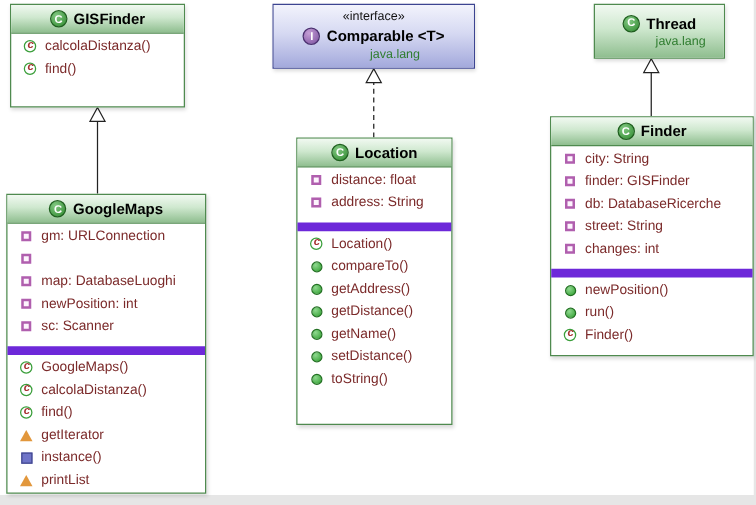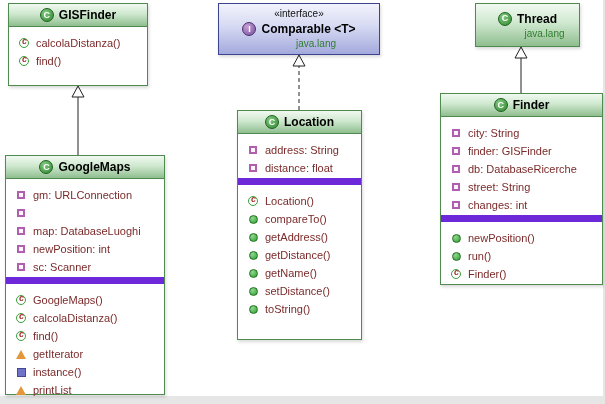--- a/index.html
+++ b/index.html
@@ -47,21 +47,21 @@
     display:flex; align-items:center; justify-content:center;
     font-size:9px; font-weight:bold; color:#fff; line-height:1;
   }
   .ci-class { background:radial-gradient(circle at 35% 30%, #82c882, #2f8a2f); border:1px solid #1f5f1f; }
   .ci-iface { background:radial-gradient(circle at 35% 30%, #c59fd6, #7a4f9e); border:1px solid #4a2f6e; }
 
   .comp { padding:4px 0; }
   .comp.sep { border-top:7px solid #6d28d9; }
 
   .row {
-    display:flex; align-items:flex-end; gap:6px;
+    display:flex; align-items:flex-start; gap:6px;
     height:18px; padding:0 9px;
     color:#7b2a2a; white-space:nowrap;
   }
   .ic { width:12px; height:12px; flex:none; display:flex; align-items:center; justify-content:center; }
 
   .i-field { width:8px; height:8px; border:2px solid #b05fae; background:#fdf4fd; }
   .i-method { width:9px; height:9px; border-radius:50%;
               background:radial-gradient(circle at 35% 30%, #8fd98f, #2f9e2f);
               border:1px solid #237023; }
   .i-ctor { width:10px; height:10px; border-radius:50%; border:1px solid #3a9e3a;
@@ -220,28 +220,28 @@
       <div class="title-row">
         <span class="ci ci-class">C</span>
         <span class="cls-name">Location</span>
       </div>
     </div>
     <div class="comp">
       <div class="row">
         <span class="ic">
             <i class="i-field"></i>
           </span>
+        <span>distance: float</span>
+      </div>
+      <div class="row">
+        <span class="ic">
+            <i class="i-field"></i>
+          </span>
         <span>address: String</span>
       </div>
-      <div class="row">
-        <span class="ic">
-            <i class="i-field"></i>
-          </span>
-        <span>distance: float</span>
-      </div>
     </div>
     <div class="comp sep">
       <div class="row">
         <span class="ic">
             <i class="i-ctor"></i>
           </span>
         <span>Location()</span>
       </div>
       <div class="row">
         <span class="ic">

